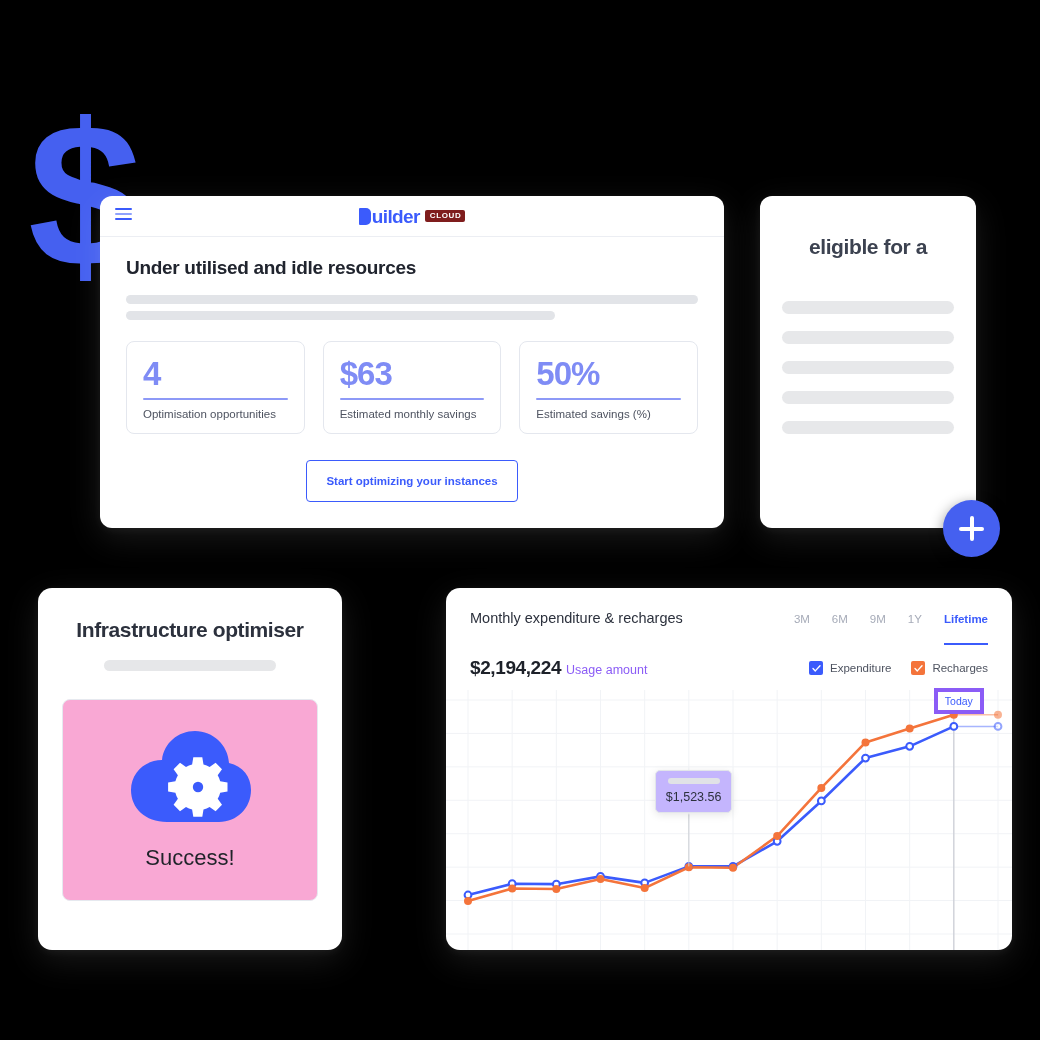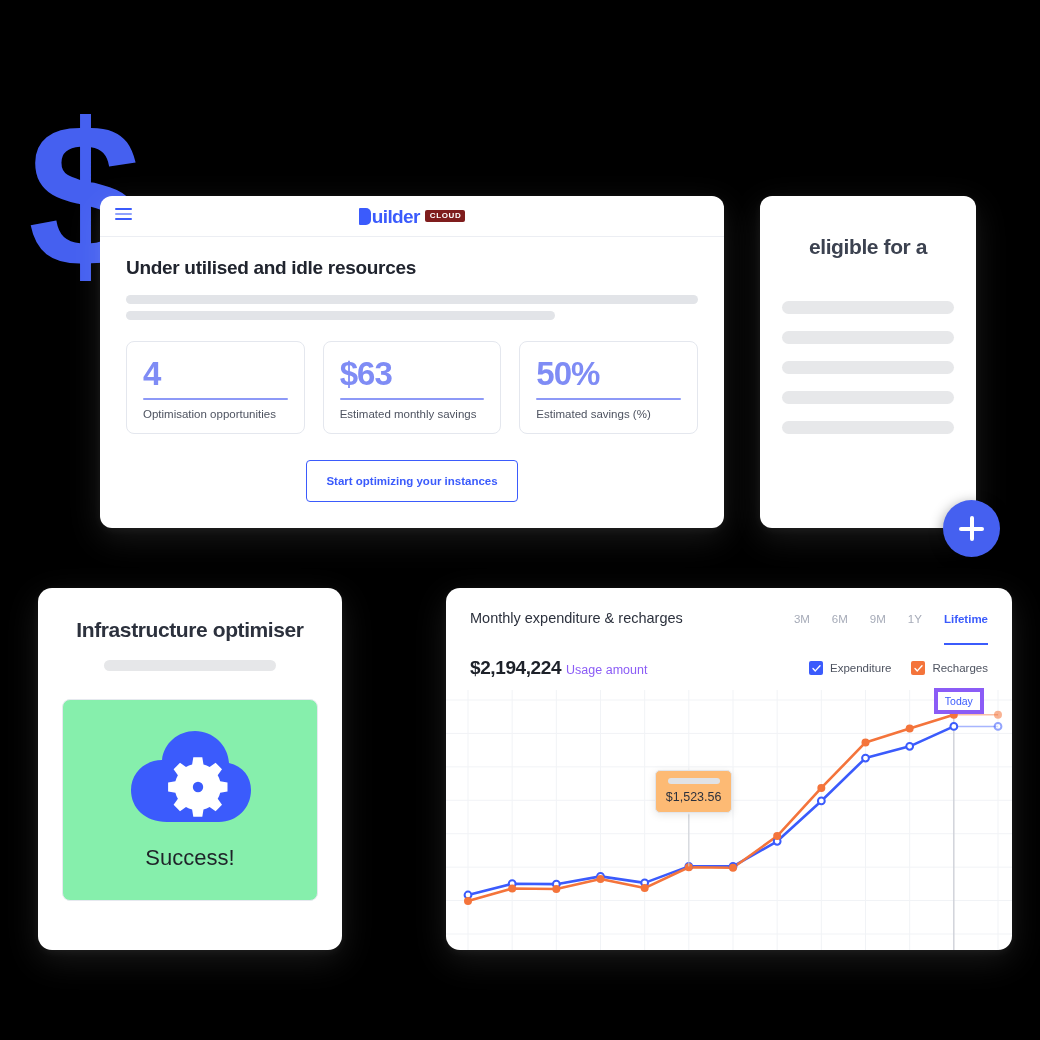--- a/index.html
+++ b/index.html
@@ -60,21 +60,21 @@
   .fab{position:absolute;left:943px;top:500px;width:57px;height:57px;border-radius:50%;
     background:#4560f0;box-shadow:0 4px 14px rgba(0,0,0,0.45);cursor:pointer;}
   .fab:before,.fab:after{content:"";position:absolute;background:#fff;border-radius:2px;}
   .fab:before{left:16px;top:26.5px;width:25px;height:4px;}
   .fab:after{left:26.5px;top:16px;width:4px;height:25px;}
 
   
   #optimiser{left:38px;top:588px;width:304px;height:362px;border-radius:14px;}
   .opt-title{text-align:center;font-size:21px;font-weight:bold;color:#2c313d;letter-spacing:-0.4px;margin-top:30px;}
   .opt-sk{width:172px;height:11px;background:#e6e7e9;border-radius:6px;margin:18px auto 0 auto;}
-  .opt-box{margin:28px 24px 0 24px;border:1px solid #e6e9ef;background:#86efac;border-radius:8px;
+  .opt-box{margin:28px 24px 0 24px;border:1px solid #e6e9ef;background:#f9a8d4;border-radius:8px;
     height:200px;display:flex;flex-direction:column;align-items:center;justify-content:center;}
   .opt-success{font-size:22px;color:#1f2329;margin-top:14px;}
 
   
   #chartcard{left:446px;top:588px;width:566px;height:362px;border-radius:14px;overflow:hidden;}
   .ch-head{padding:22px 24px 0 24px;}
   .ch-row1{display:flex;align-items:baseline;justify-content:space-between;}
   .ch-title{font-size:14.5px;color:#2c313d;}
   .ranges{display:flex;gap:22px;align-items:baseline;}
   .range{font-size:11.5px;color:#a6abb8;cursor:pointer;}
@@ -83,21 +83,21 @@
   .usage{display:flex;align-items:baseline;gap:5px;}
   .usage-amt{font-size:19px;font-weight:bold;color:#1d2franchise;color:#1d2129;letter-spacing:-0.4px;}
   .usage-lbl{font-size:12.5px;color:#8b5cf6;}
   .legend{display:flex;gap:20px;align-items:center;}
   .lg{display:flex;align-items:center;gap:7px;font-size:11.5px;color:#4e5360;cursor:pointer;}
   .cbx{width:14px;height:14px;border-radius:2px;display:flex;align-items:center;justify-content:center;}
   .cbx svg{display:block;}
   .plot{position:absolute;left:0;top:102px;width:566px;height:260px;}
   .plot svg{display:block;}
 
-  .tooltip{position:absolute;background:#fdba74;border:1px solid #e2e5ea;border-radius:5px;
+  .tooltip{position:absolute;background:#c4b5fd;border:1px solid #e2e5ea;border-radius:5px;
     box-shadow:0 2px 8px rgba(0,0,0,0.10);padding:7px 10px 8px 10px;text-align:center;}
   .tooltip .tsk{height:6px;width:52px;background:#e0e2e6;border-radius:3px;margin:0 auto 6px auto;}
   .tooltip .tval{font-size:12.5px;color:#2c313d;white-space:nowrap;}
   .todaybox{position:absolute;background:#fff;border:4px solid #8b5cf6;border-radius:0;
     padding:3px 7px;font-size:10.5px;color:#3b5bfc;}
 </style>
 </head>
 <body>
 
 <div id="stage">

